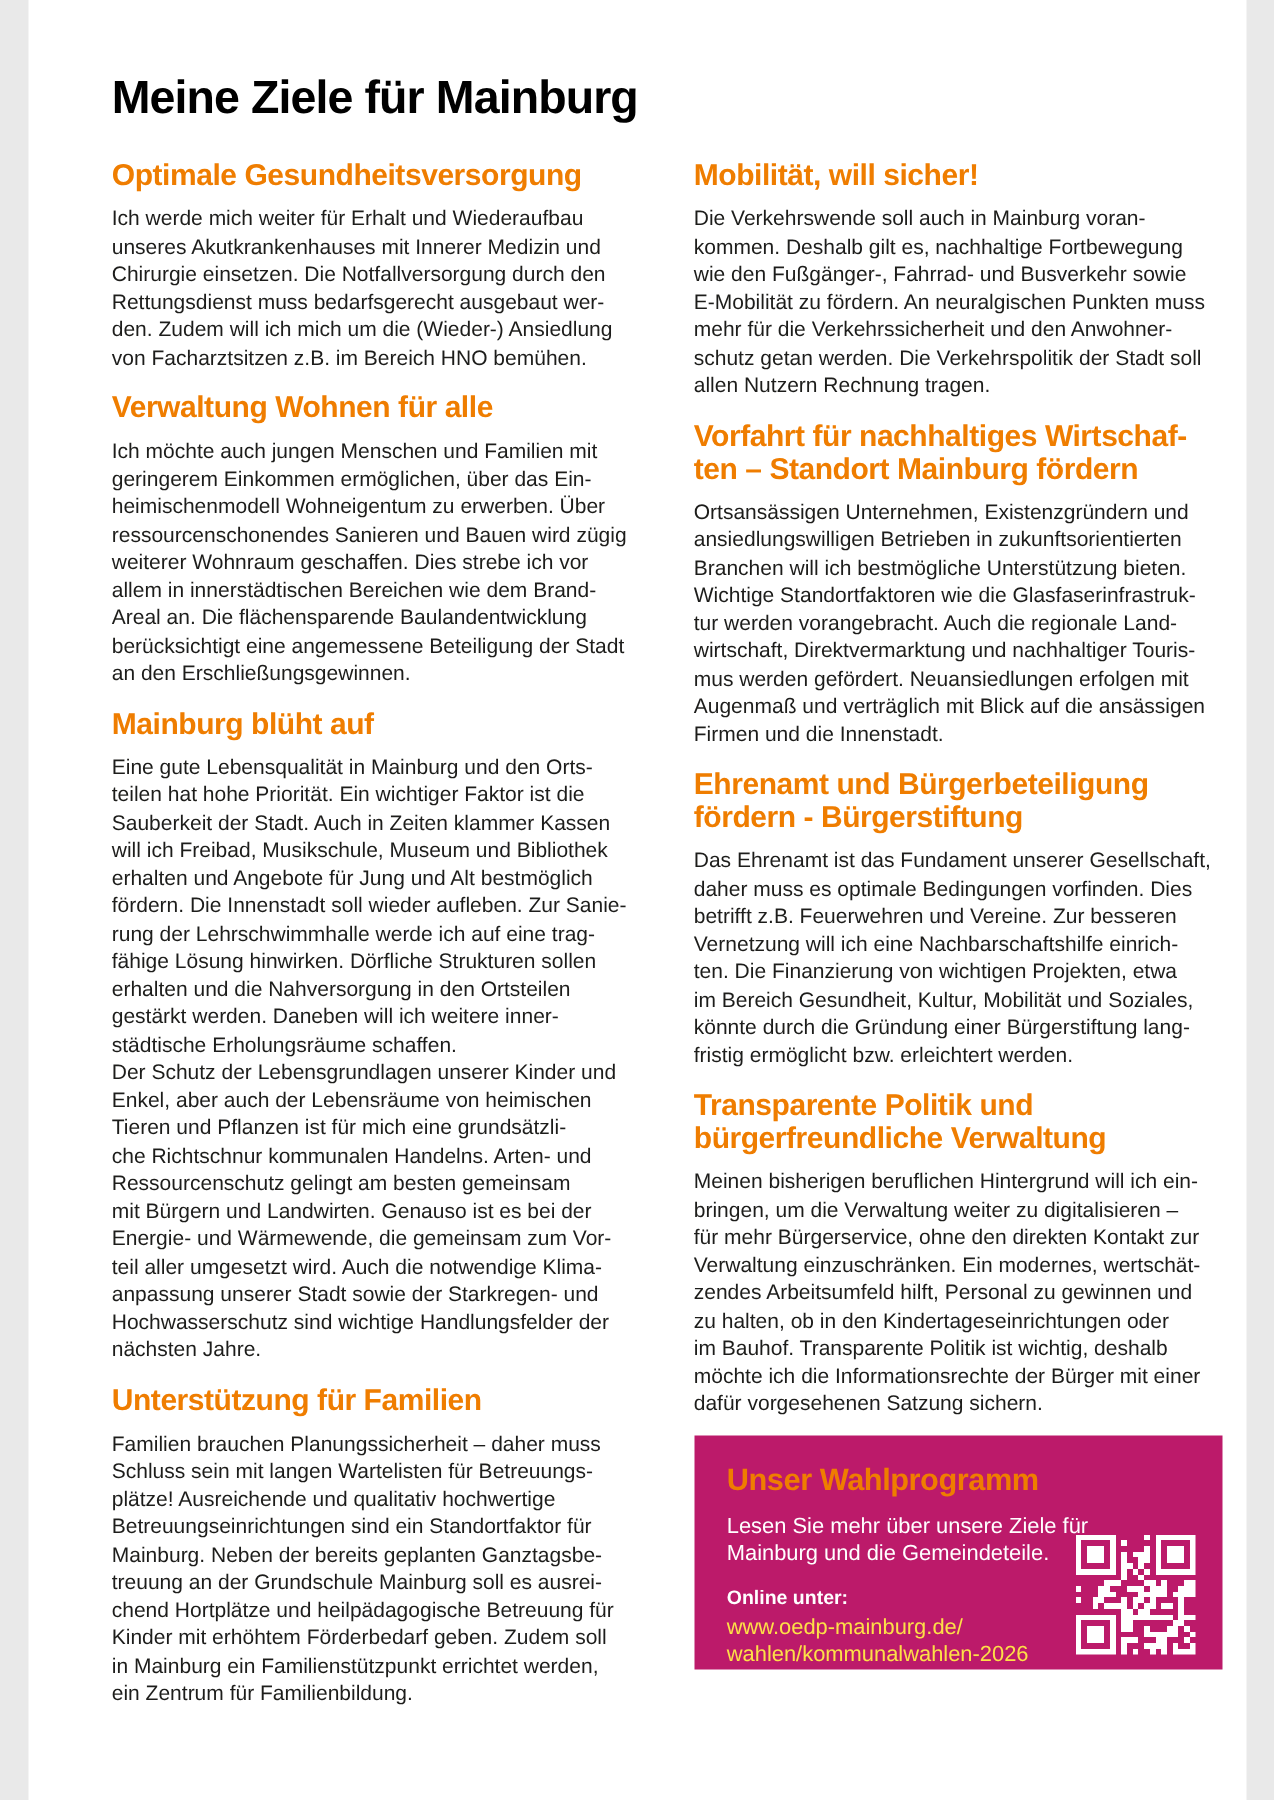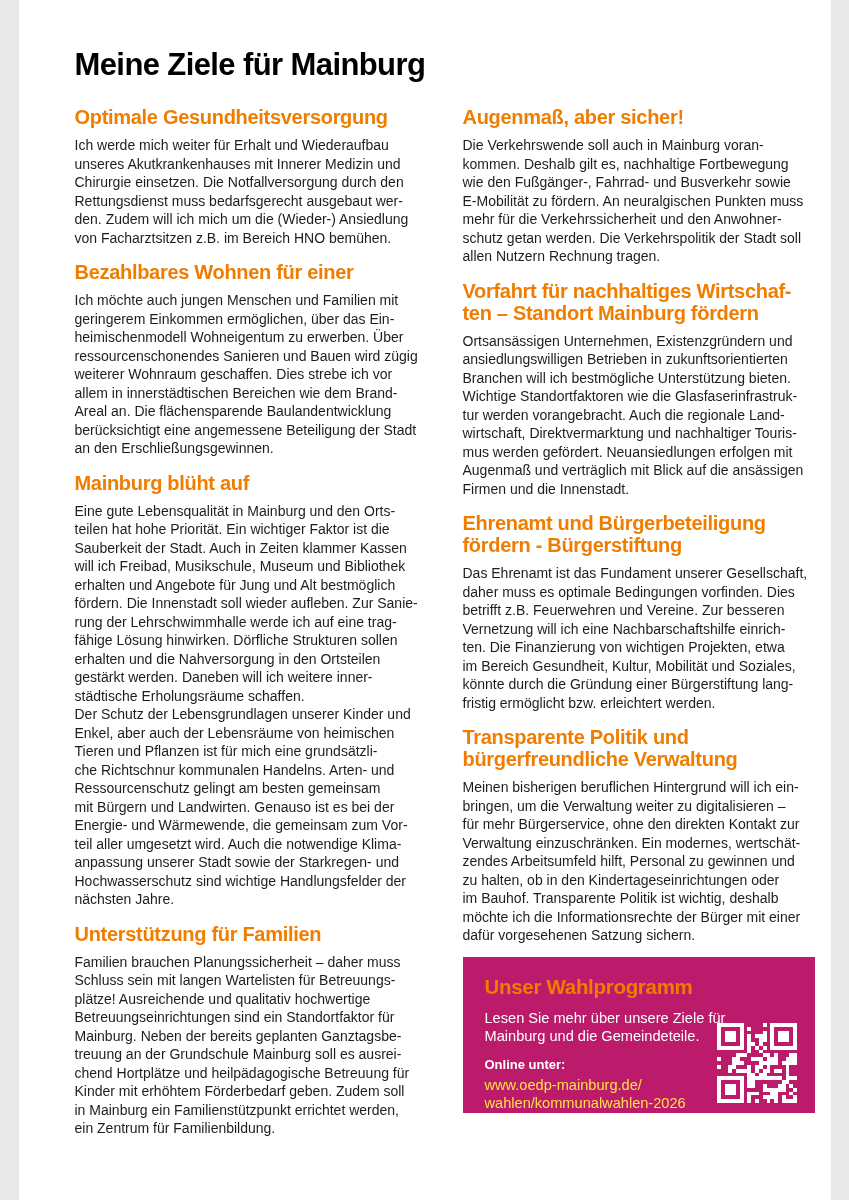--- a/index.html
+++ b/index.html
@@ -86,21 +86,21 @@
       <section class="sec">
         <h2>Optimale Gesundheitsversorgung</h2>
         <p>Ich werde mich weiter für Erhalt und Wiederaufbau
 unseres Akutkrankenhauses mit Innerer Medizin und
 Chirurgie einsetzen. Die Notfallversorgung durch den
 Rettungsdienst muss bedarfsgerecht ausgebaut wer-
 den. Zudem will ich mich um die (Wieder-) Ansiedlung
 von Facharztsitzen z.B. im Bereich HNO bemühen.</p>
       </section>
       <section class="sec">
-        <h2>Bezahlbares Wohnen für einer</h2>
+        <h2>Verwaltung Wohnen für alle</h2>
         <p>Ich möchte auch jungen Menschen und Familien mit
 geringerem Einkommen ermöglichen, über das Ein-
 heimischenmodell Wohneigentum zu erwerben. Über
 ressourcenschonendes Sanieren und Bauen wird zügig
 weiterer Wohnraum geschaffen. Dies strebe ich vor
 allem in innerstädtischen Bereichen wie dem Brand-
 Areal an. Die flächensparende Baulandentwicklung
 berücksichtigt eine angemessene Beteiligung der Stadt
 an den Erschließungsgewinnen.</p>
       </section>
@@ -141,21 +141,21 @@
 treuung an der Grundschule Mainburg soll es ausrei-
 chend Hortplätze und heilpädagogische Betreuung für
 Kinder mit erhöhtem Förderbedarf geben. Zudem soll
 in Mainburg ein Familienstützpunkt errichtet werden,
 ein Zentrum für Familienbildung.</p>
       </section>
     </div>
 
     <div class="col right">
       <section class="sec">
-        <h2>Augenmaß, aber sicher!</h2>
+        <h2>Mobilität, will sicher!</h2>
         <p>Die Verkehrswende soll auch in Mainburg voran-
 kommen. Deshalb gilt es, nachhaltige Fortbewegung
 wie den Fußgänger-, Fahrrad- und Busverkehr sowie
 E-Mobilität zu fördern. An neuralgischen Punkten muss
 mehr für die Verkehrssicherheit und den Anwohner-
 schutz getan werden. Die Verkehrspolitik der Stadt soll
 allen Nutzern Rechnung tragen.</p>
       </section>
       <section class="sec">
         <h2>Vorfahrt für nachhaltiges Wirtschaf-

